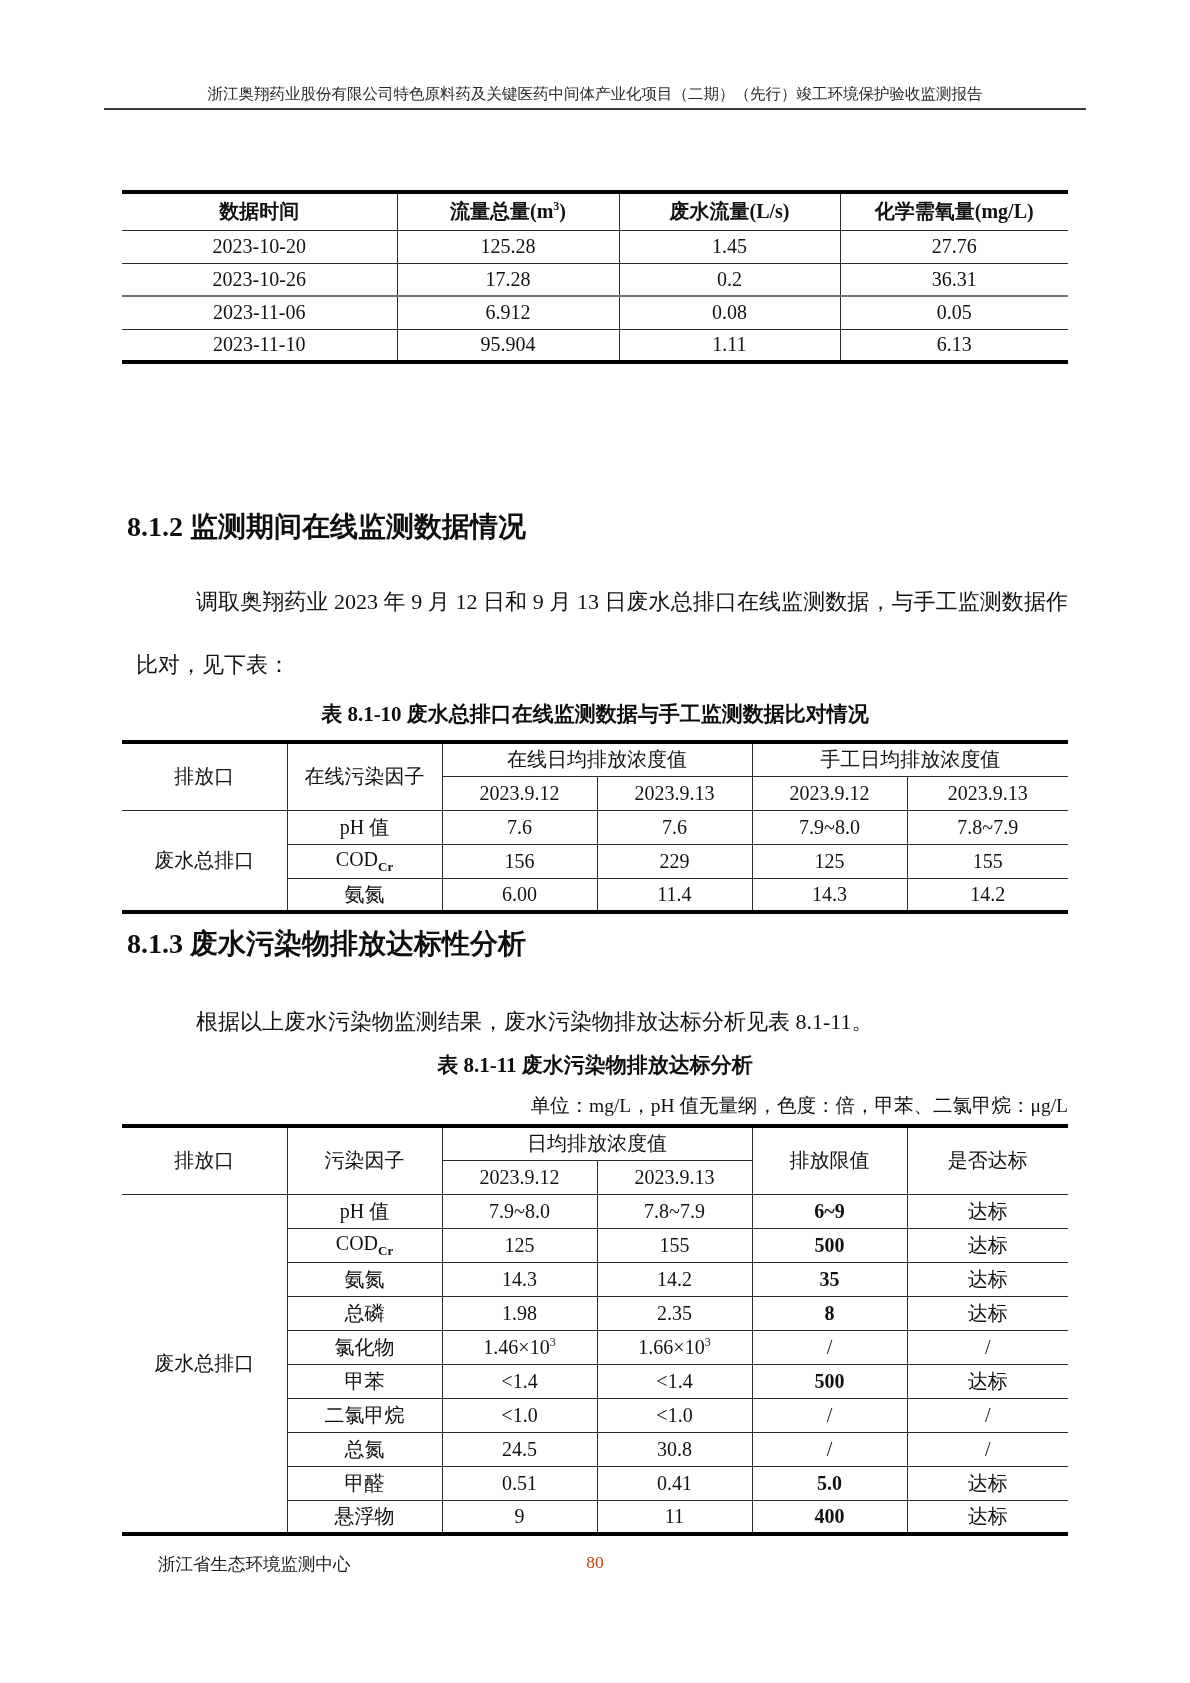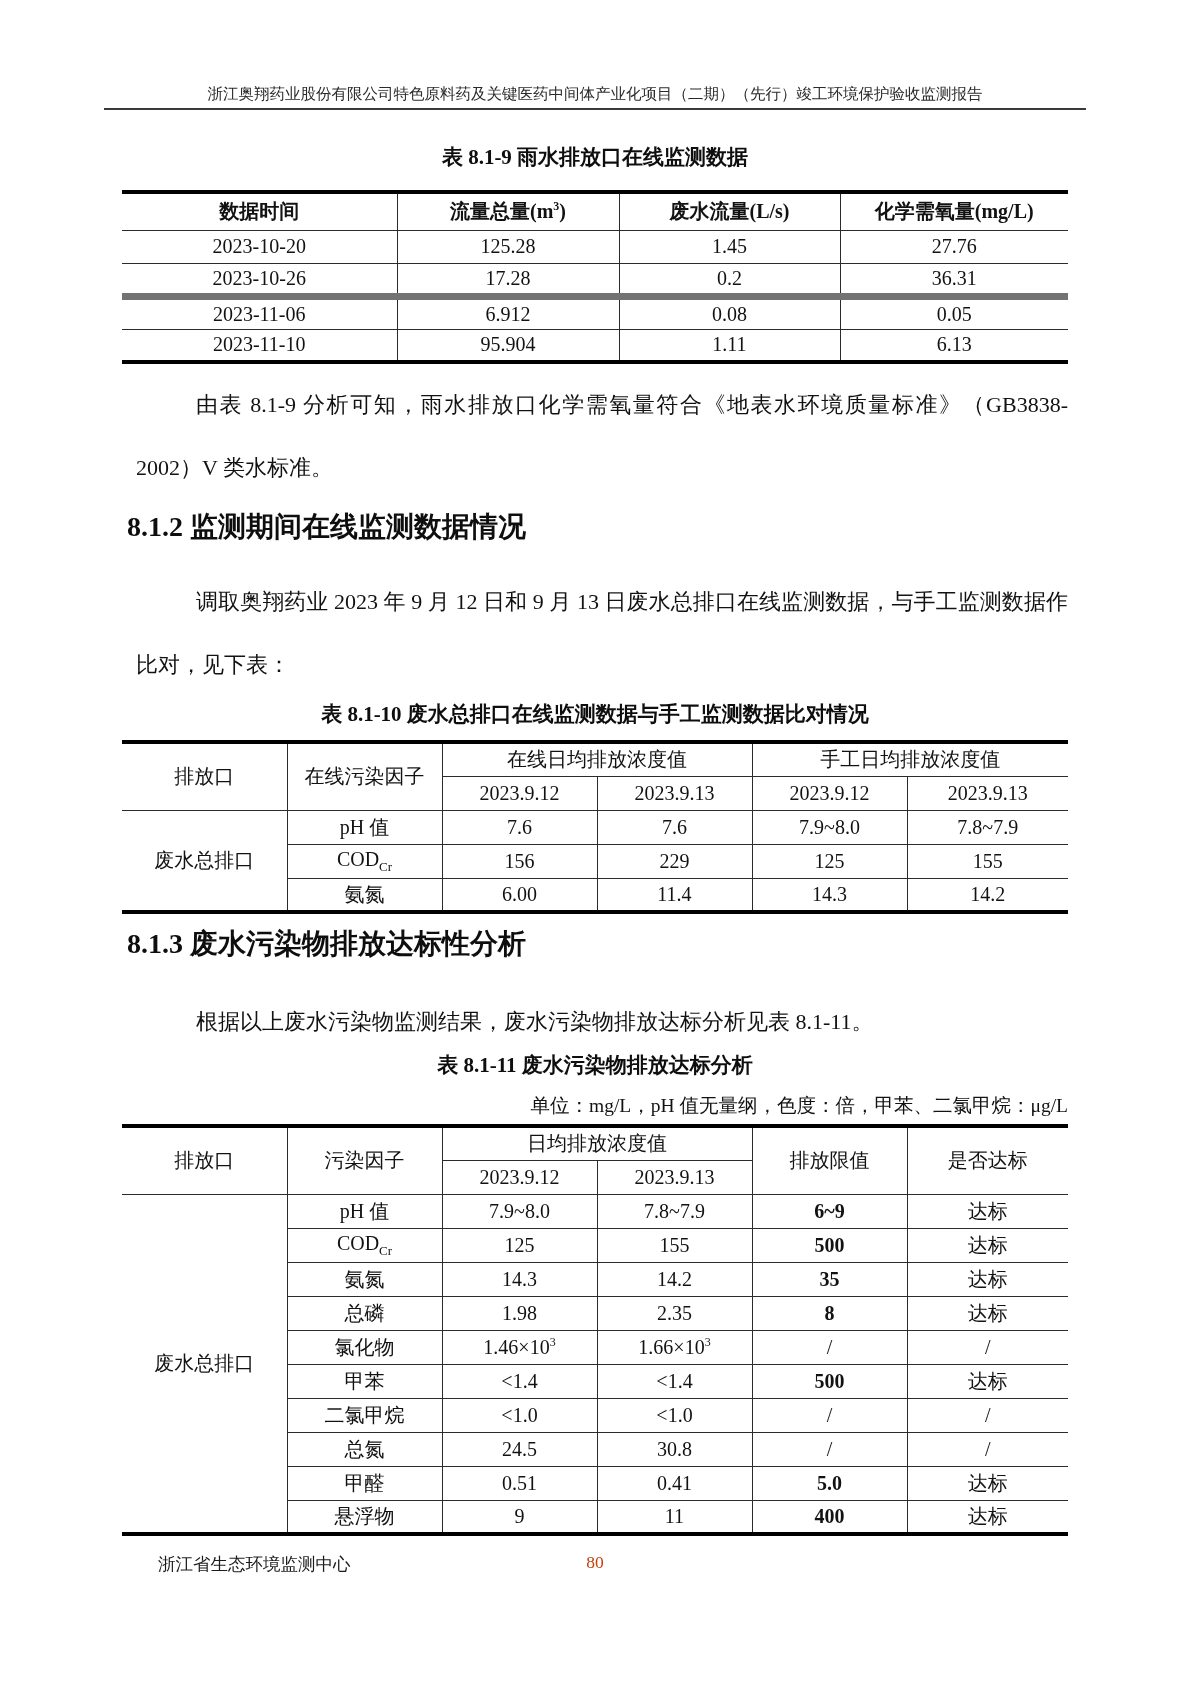--- a/index.html
+++ b/index.html
@@ -51,46 +51,45 @@
     border: 1px solid #2b2b2b;
     text-align: center; vertical-align: middle;
     font-size: 20px; padding: 0 3px; color: #121212;
     overflow: hidden;
   }
   .tbl td.no-l { border-left: none; }
   .tbl tr td:last-child { border-right: none; }
   .t9 tr { height: 33px; }
   .t9 tr.head { height: 38px; }
   .t9 tr.head td { font-weight: bold; }
-  .t9 tr.gray-top td { border-top: 7px solid #737373; }
+  .t9 tr.gray-top td { border-top: 2px solid #737373; }
   .t10 tr { height: 34px; }
   .t11 tr { height: 34px; }
   .bold { font-weight: bold; }
   sup { font-size: 12px; }
-  sub { font-size: 13px; }
+  sub { font-size: 13px; font-weight: bold; }
 
   
   .footer-org {
     position: absolute; left: 158px; top: 1552px;
     font-size: 17.5px; color: #1a1a1a;
   }
   .footer-page {
     position: absolute; left: 122px; top: 1552px; width: 946px;
     text-align: center; font-size: 17.5px; color: #c2410c;
   }
 </style>
 </head>
 <body>
 
 <div class="page">
 
   <div class="doc-header">浙江奥翔药业股份有限公司特色原料药及关键医药中间体产业化项目（二期）（先行）竣工环境保护验收监测报告</div>
   <div class="header-rule"></div>
 
-  <div class="tbl-title" style="top:143px;">表 8.1-9 雨水排放口在线监测数据</div>
   <table class="tbl t9" style="top:190px;">
     <colgroup>
       <col style="width:275px">
         <col style="width:222px">
         <col style="width:221px">
         <col style="width:228px">
     </colgroup>
     <tbody>
         <tr class="head">
       <td class="no-l">数据时间</td>
@@ -118,21 +117,20 @@
     </tr>
     <tr>
       <td class="no-l">2023-11-10</td>
       <td>95.904</td>
       <td>1.11</td>
       <td>6.13</td>
     </tr>
   </tbody>
     </table>
 
-  <p class="para" style="top:351px;">由表 8.1-9 分析可知，雨水排放口化学需氧量符合《地表水环境质量标准》（GB3838-2002）V 类水标准。</p>
 
   <div class="section-heading" style="top:508px;">8.1.2 监测期间在线监测数据情况</div>
 
   <p class="para" style="top:548px;">调取奥翔药业 2023 年 9 月 12 日和 9 月 13 日废水总排口在线监测数据，与手工监测数据作比对，见下表：</p>
 
   <div class="tbl-title" style="top:700px;">表 8.1-10 废水总排口在线监测数据与手工监测数据比对情况</div>
   <table class="tbl t10" style="top:740px;">
     <colgroup>
       <col style="width:165px">
         <col style="width:155px">

